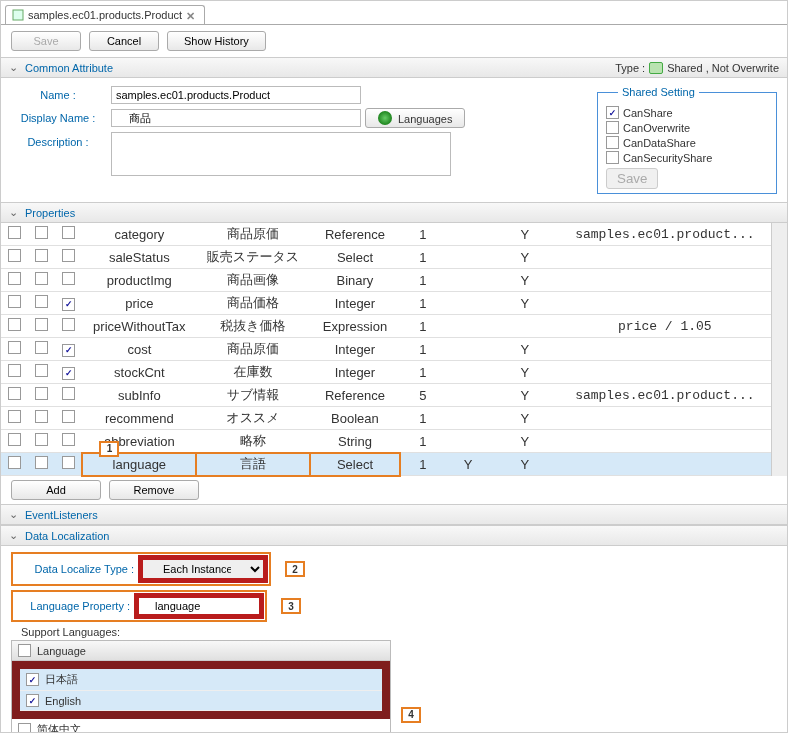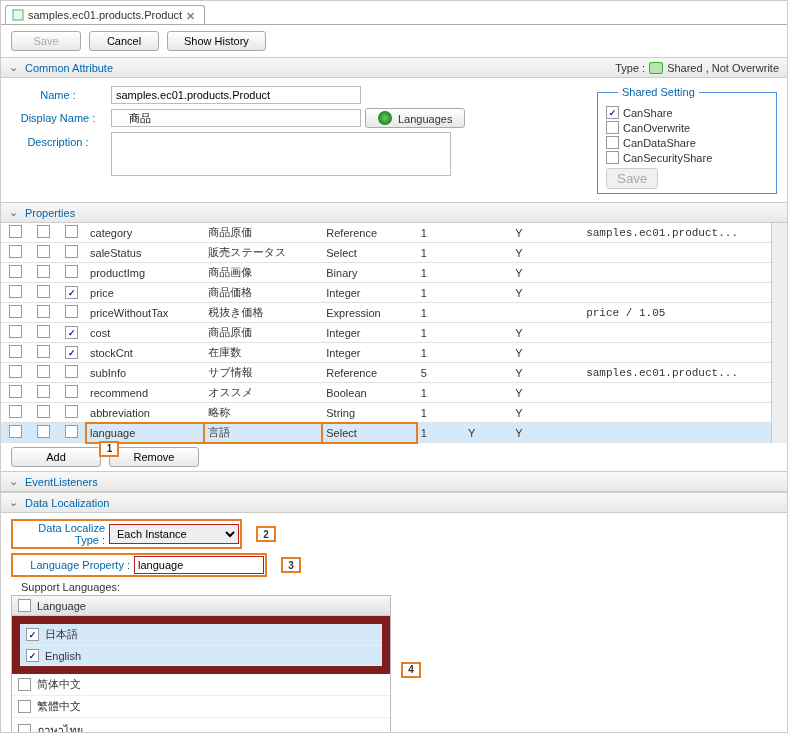--- a/index.html
+++ b/index.html
@@ -22,38 +22,38 @@
 .form-row label { width: 100px; text-align: center; padding-right: 6px; color: #0066aa; font-size: 11px; }
 .form-row input[type=text], .form-row textarea { border: 1px solid #bbb; padding: 2px 4px; font-size: 11px; background: #fff; }
 .form-row textarea { height: 44px; resize: none; }
 .lang-btn { display: inline-flex; align-items: flex-end; gap: 6px; border: 1px solid #aaa; border-radius: 3px; padding: 2px 12px; margin-left: 4px; background: linear-gradient(#fff,#e8e8e8); cursor: pointer; }
 .globe { width: 14px; height: 14px; border-radius: 50%; background: radial-gradient(#6c6,#060); display: inline-block; }
 .fieldset-shared { border: 1px solid #4a90d9; padding: 6px 8px 4px; width: 180px; font-size: 11px; }
 .fieldset-shared legend { color: #0066aa; padding: 0 4px; font-size: 11px; margin-left: 12px; }
 .fieldset-shared .cb-row { display: flex; align-items: center; gap: 4px; margin: 2px 0; }
 .fieldset-shared .save-btn { border: 1px solid #ccc; background: #f0f0f0; color: #aaa; padding: 2px 10px; border-radius: 3px; margin-top: 2px; cursor: default; }
 .grid-wrap { position: relative; }
-.grid { width: 100%; border-collapse: collapse; font-size: 11px; }
+.grid { width: 100%; border-collapse: collapse; font-size: 13px; text-align: center; }
 .grid td { border-bottom: 1px solid #e0e0e0; padding: 2px 4px; height: 18px; vertical-align: middle; white-space: nowrap; overflow: hidden; }
 .grid tr.sel { background: #d6e9f8; }
 .cb { width: 13px; height: 13px; border: 1px solid #999; background: #fff; display: inline-flex; align-items: center; justify-content: center; font-size: 9px; color: #2a6; }
 .cb.checked::after { content: '✓'; color: #119; font-weight: bold; }
 .col-cb { width: 24px; text-align: center; }
 .col-name { width: 100px; }
 .col-disp { width: 100px; }
 .col-type { width: 80px; }
 .col-mult { width: 40px; }
 .col-yn1 { width: 40px; }
 .col-yn2 { width: 60px; }
 .col-extra { width: 140px; font-family: Liberation Mono, monospace; }
 .scroll-track { position:absolute; right:0; top:0; width:16px; height:100%; background:#eee; border-left:1px solid #ccc; }
 .section-body { padding: 6px 10px; }
 .loc-row { display: flex; align-items: center; margin-bottom: 4px; gap: 6px; }
 .loc-row label { width: 120px; text-align: right; color: #0066aa; font-size: 11px; }
-.loc-row select, .loc-row input { border: 1px solid #b91c1c; padding: 2px 3px; font-size: 11px; width: 130px; }
+.loc-row select, .loc-row input { border: 5px solid #b91c1c; padding: 2px 16px; font-size: 11px; width: 130px; }
 .highlight-box { border: 2px solid #e67e22; padding: 1px; display:inline-flex; align-items:center; }
 .callout { display: inline-flex; align-items: center; justify-content: center; border: 2px solid #e67e22; background: #fff; width: 20px; height: 16px; font-size: 10px; font-weight: bold; margin-left: 8px; }
 .lang-table { border: 1px solid #bbb; width: 380px; font-size: 11px; }
 .lang-table .hdr { background: linear-gradient(#f8f8f8,#e0e0e0); padding: 3px 6px; display: flex; align-items: center; gap: 6px; border-bottom: 1px solid #ccc; }
 .lang-table .lrow { padding: 3px 6px; display: flex; align-items: center; gap: 6px; border-bottom: 1px solid #eee; }
 .lang-highlight { border: 8px solid #7f1d1d; }
 .lang-highlight .lrow { background: #d6e9f8; }
 .icon-shared { width: 14px; height: 12px; display:inline-block; background: #b9e3b0; border: 1px solid #4a4; border-radius: 2px; }
 .row-highlight { outline: 2px solid #e67e22; outline-offset: -1px; }
 .callout-inline { position: absolute; border: 2px solid #e67e22; background: #fff; width: 20px; height: 16px; font-size: 10px; font-weight: bold; display:flex; align-items:center; justify-content:center; }
@@ -285,21 +285,21 @@
   <span>EventListeners</span>
 </div>
 
 <div class="section-header">
   <span class="chev">⌄</span>
   <span>Data Localization</span>
 </div>
 <div class="section-body">
   <div class="loc-row">
     <span class="highlight-box">
-      <label style="width:95px; text-align:right; padding-right:4px; color:#0066aa">Data Localize Type :</label>
+      <label style="width:124px; text-align:right; padding-right:4px; color:#0066aa">Data Localize Type :</label>
       <select>
         <option>Each Instance</option>
       </select>
     </span>
     <span class="callout">2</span>
   </div>
   <div class="loc-row">
     <span class="highlight-box">
       <label style="width:120px; text-align:right; padding-right:4px; color:#0066aa">Language Property :</label>
       <input type="text" value="language" style="">

